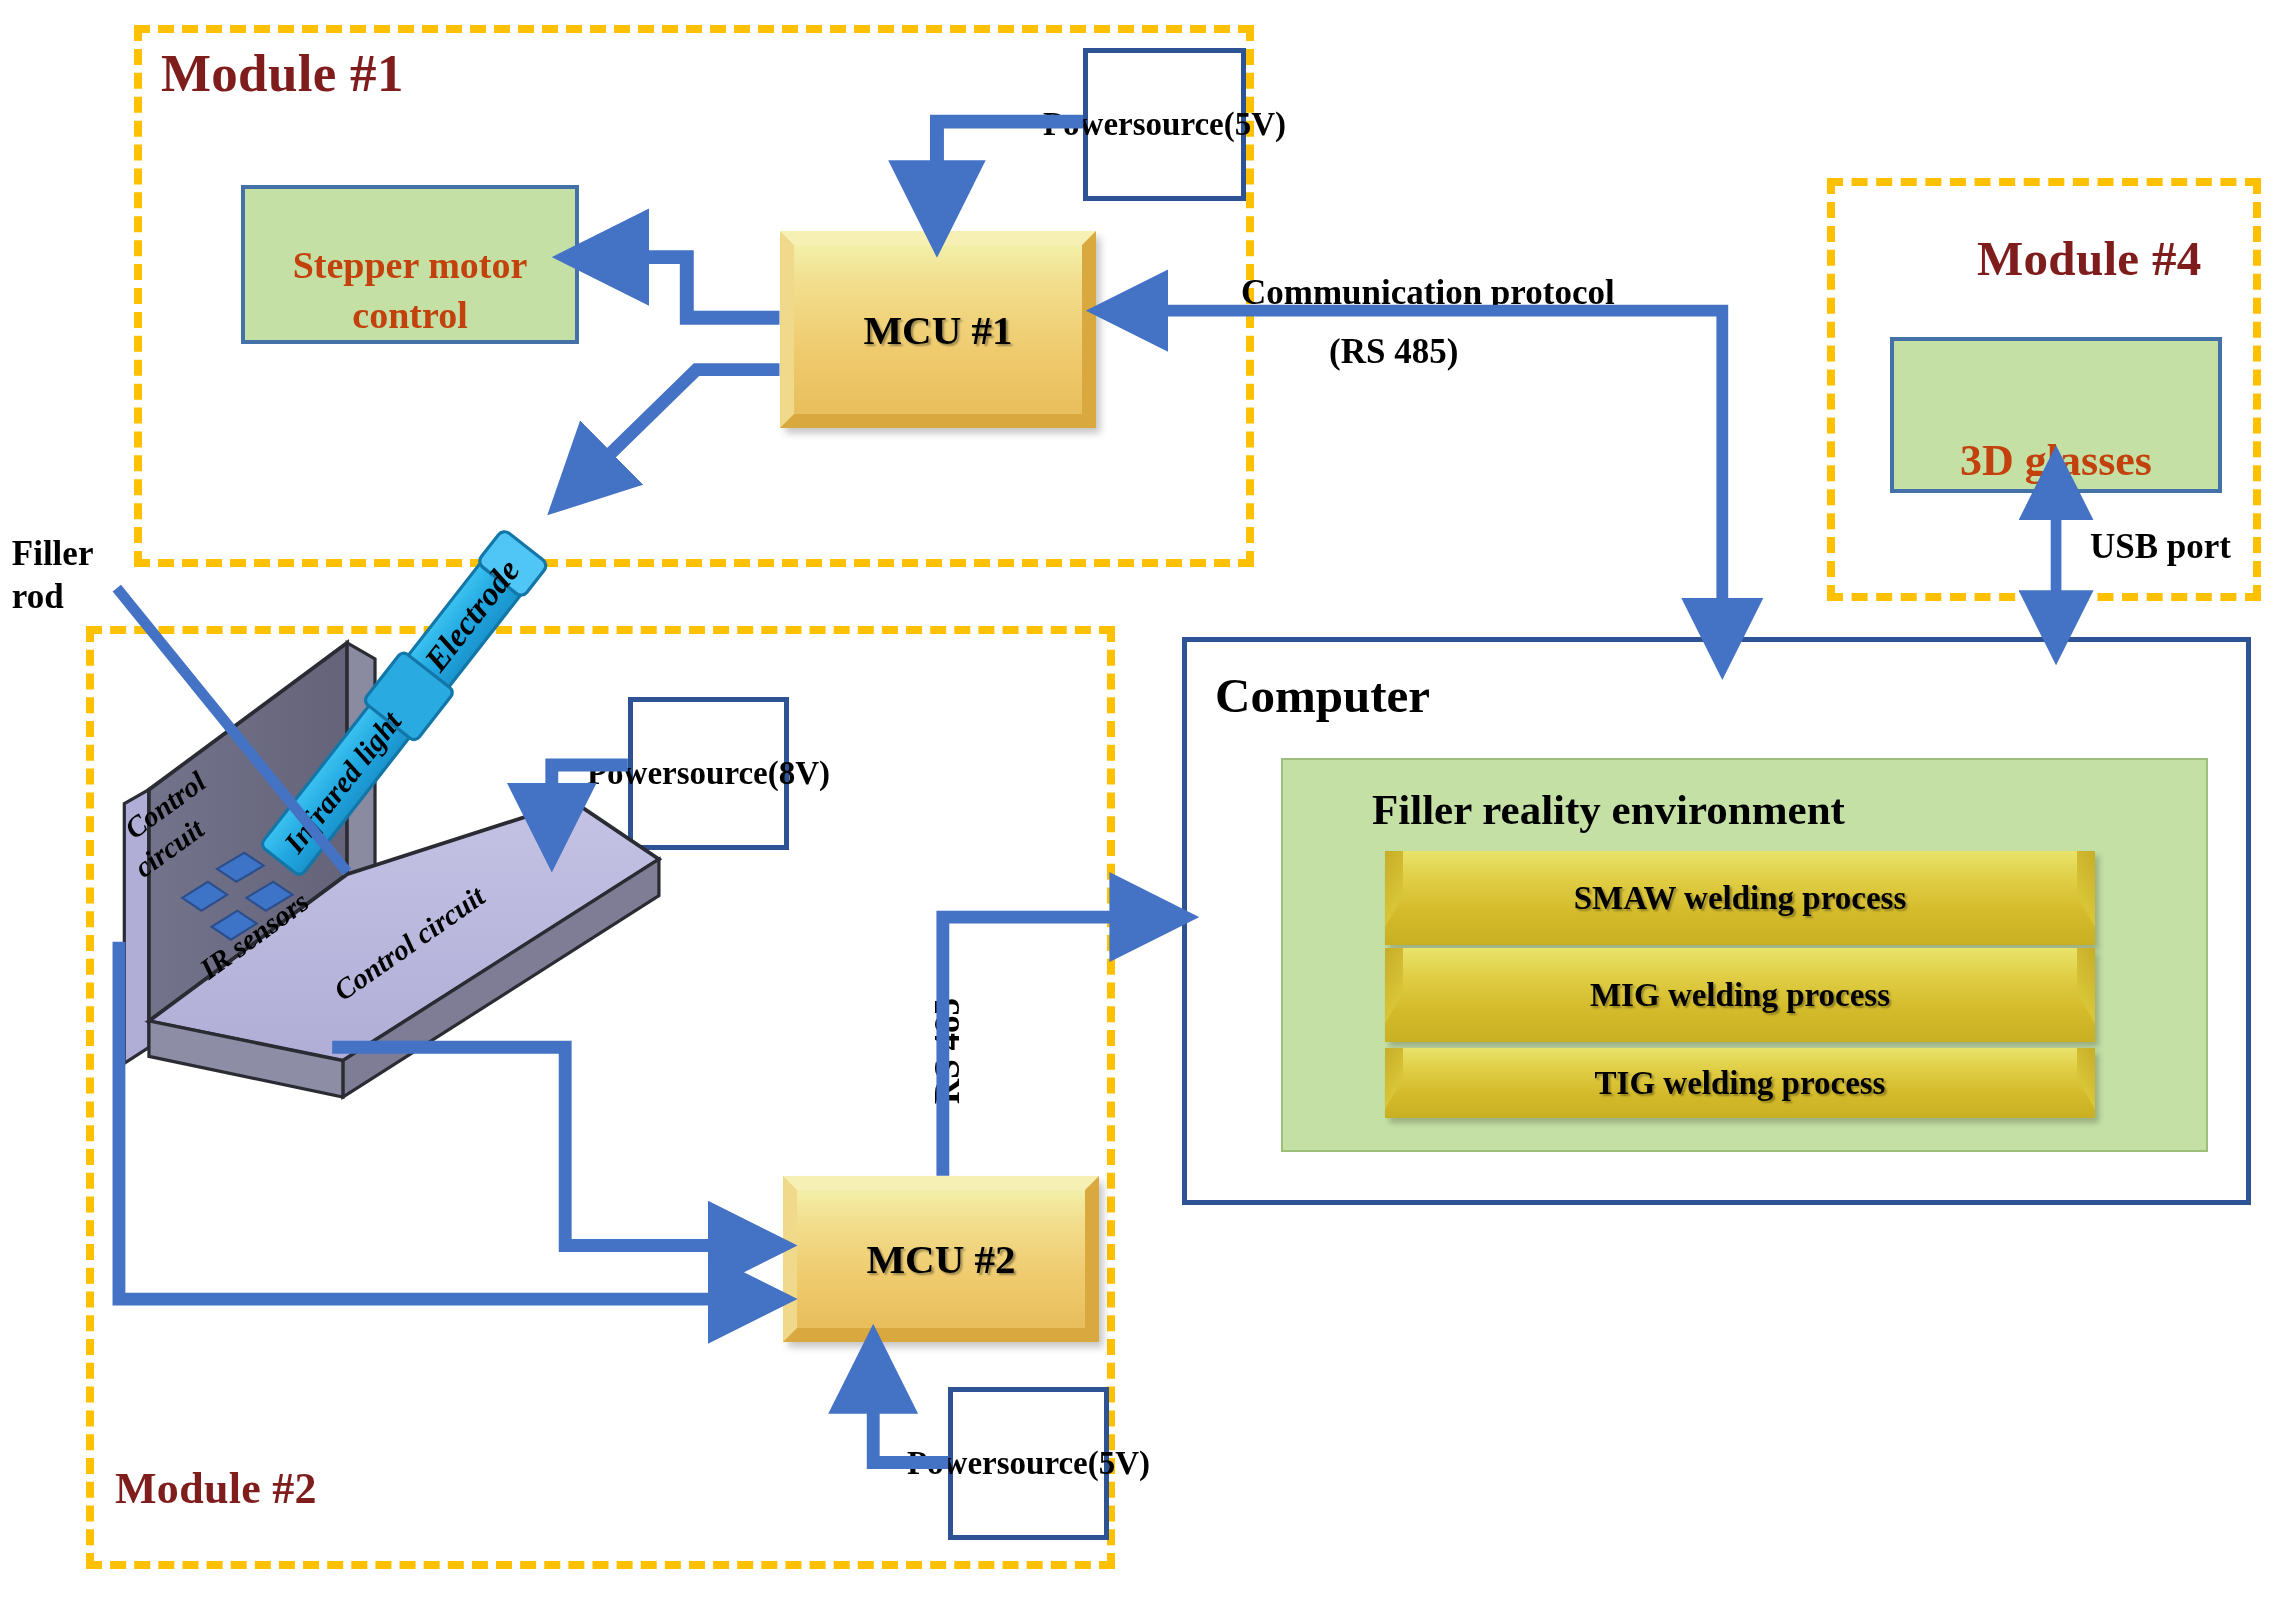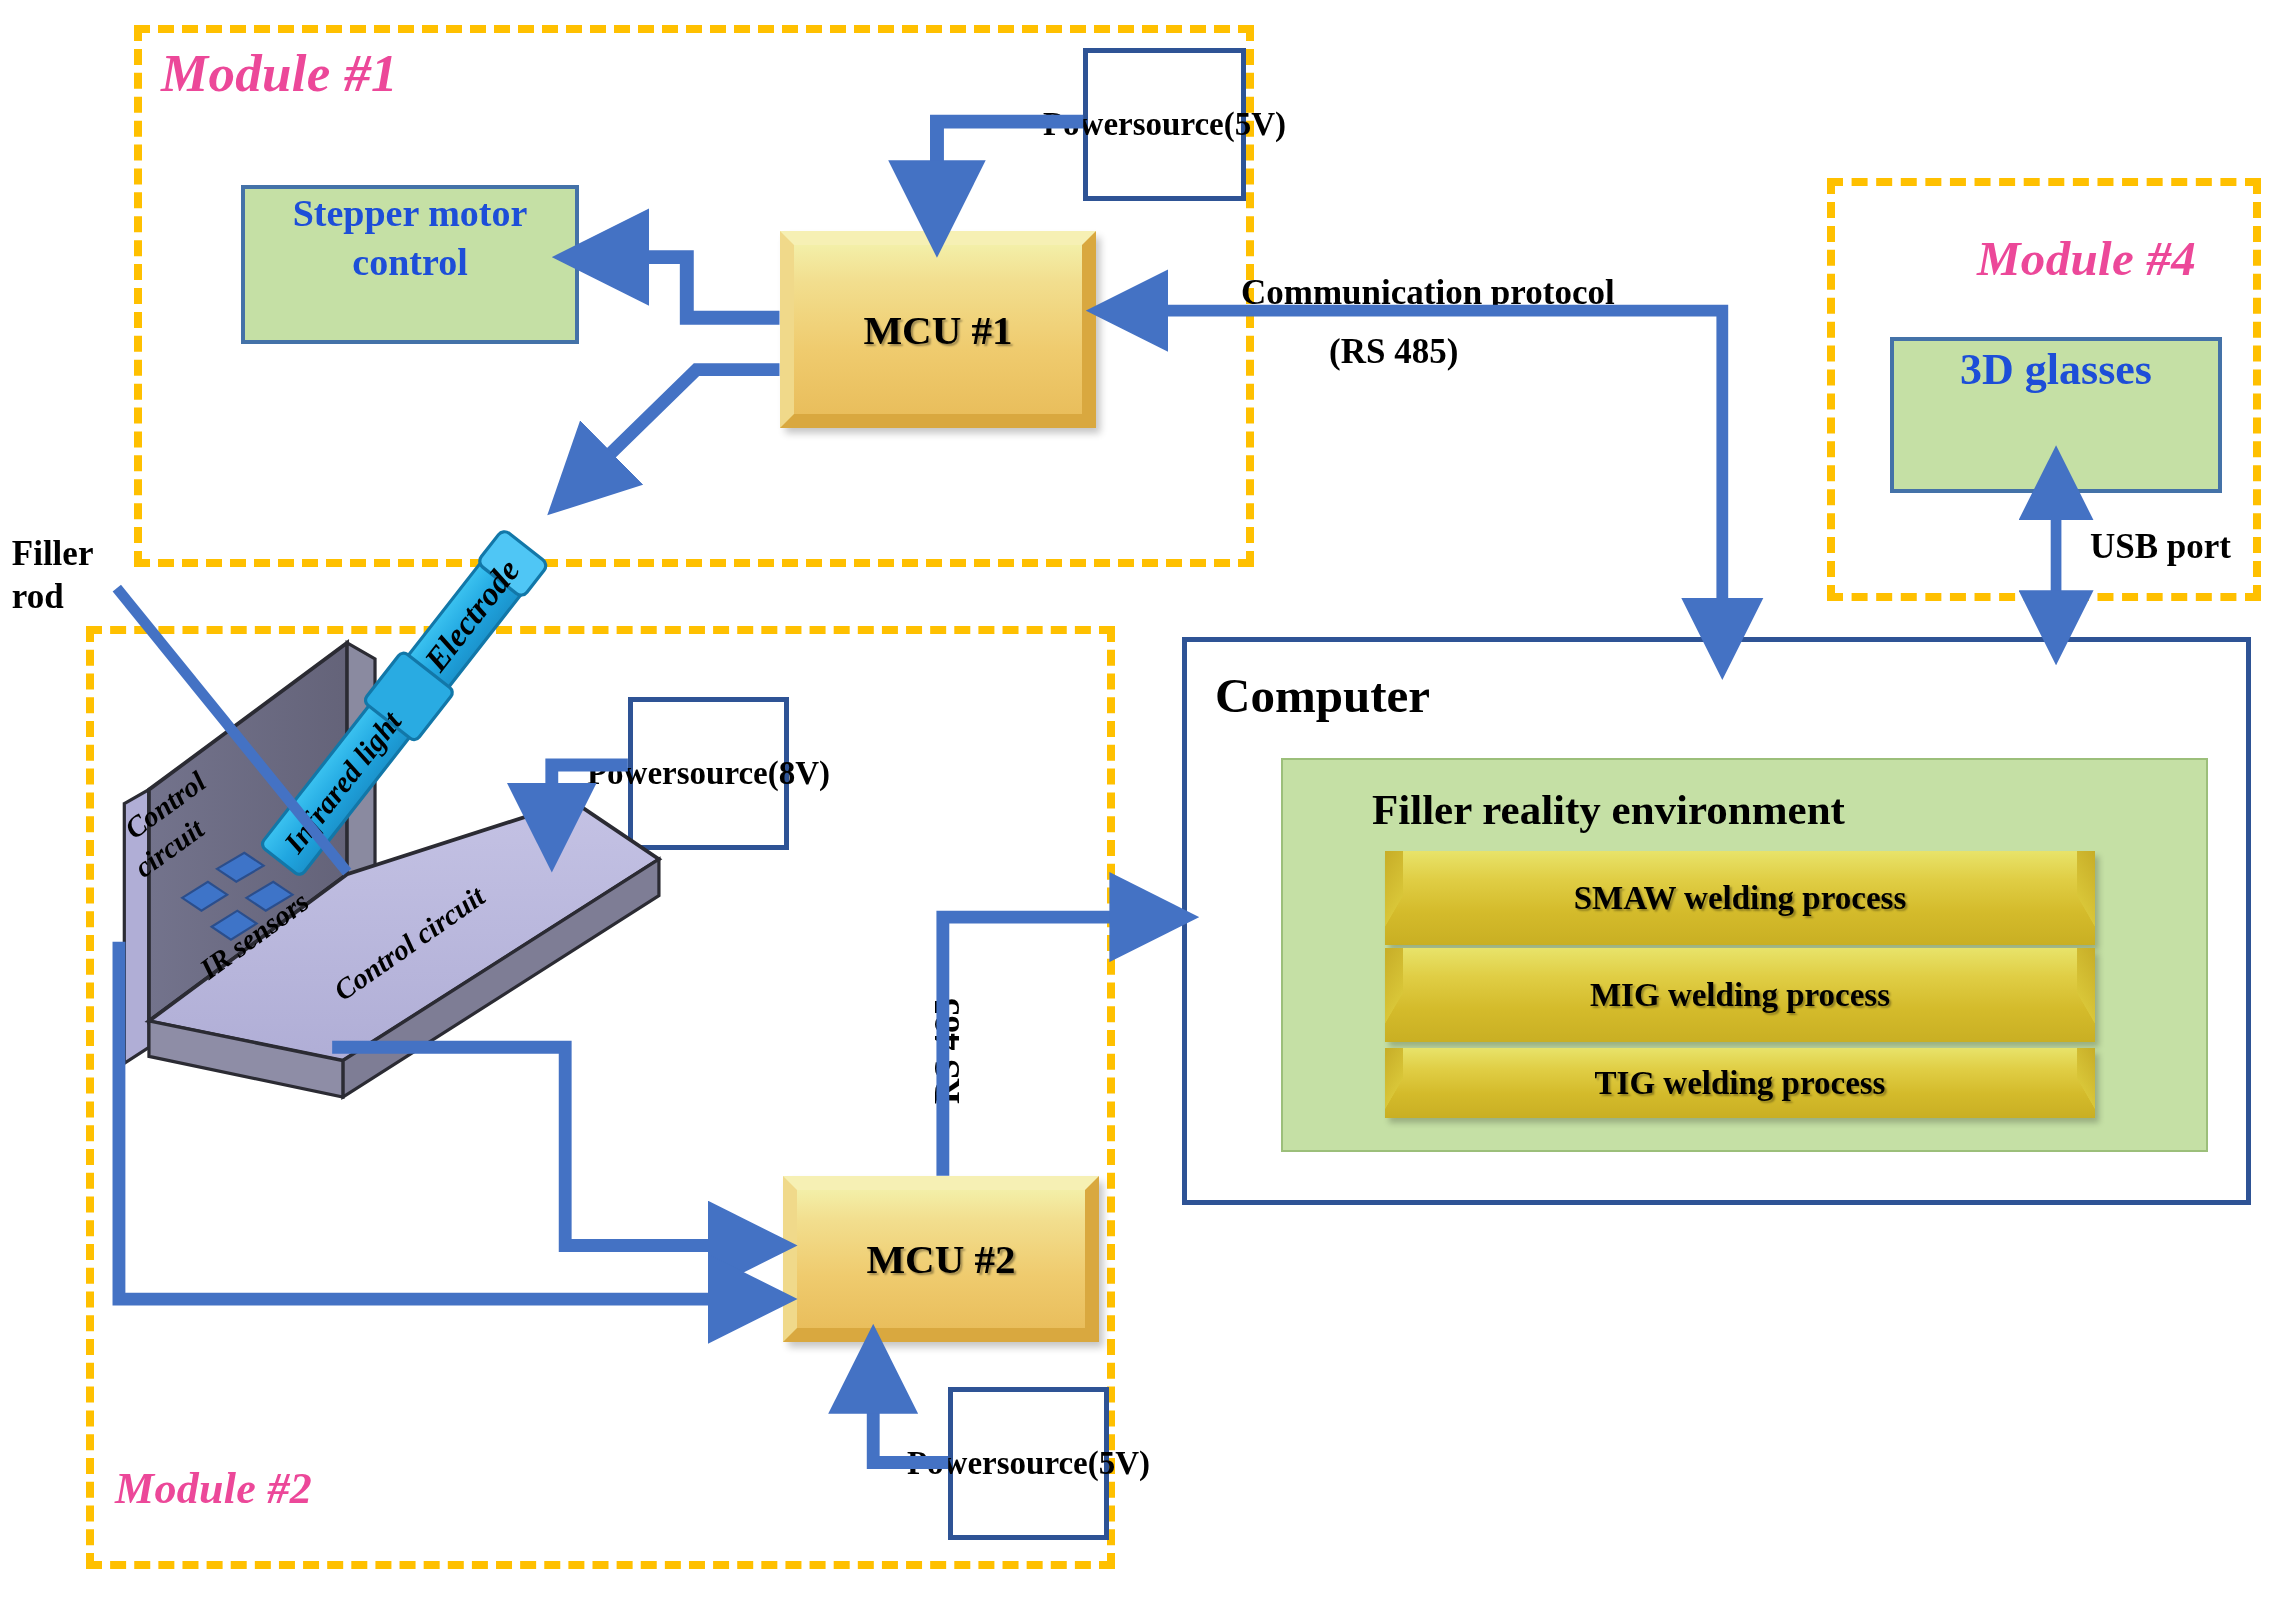--- a/index.html
+++ b/index.html
@@ -5,31 +5,31 @@
   html,body{margin:0;padding:0;background:#fff;}
   body{width:2295px;height:1598px;position:relative;overflow:hidden;
        font-family:"Liberation Serif","DejaVu Serif",serif;}
 
   .stage{position:absolute;left:0;top:0;width:2295px;height:1598px;}
 
   
   .module-frame{position:absolute;border:8.6px dashed #FFC000;box-sizing:border-box;background:transparent;}
 
   
-  .module-title{position:absolute;font-weight:bold;color:#ec4899;white-space:nowrap;letter-spacing:0.3px;font-style:italic;}
+  .module-title{position:absolute;font-weight:bold;color:#7f1d1d;white-space:nowrap;letter-spacing:0.3px;}
 
   
   .wbox{position:absolute;background:#fff;border:5.9px solid #2E5395;box-sizing:border-box;
         display:flex;flex-direction:row;align-items:center;justify-content:center;
         font-weight:bold;color:#000;line-height:1.42;text-align:left;}
 
   
   .gbox{position:absolute;background:#C5E0A5;border:4.3px solid #4472A8;box-sizing:border-box;
-        display:flex;align-items:flex-start;justify-content:center;text-align:center;
-        font-weight:bold;color:#1d4ed8;line-height:1.3;}
+        display:flex;align-items:flex-end;justify-content:center;text-align:center;
+        font-weight:bold;color:#c2410c;line-height:1.3;}
 
   
   .mcu{position:absolute;box-sizing:border-box;
        background:linear-gradient(180deg,#F3EFA8 0%,#F2DE8E 22%,#EFCB6E 62%,#E9BE5C 100%);
        border-top:14px solid #F6F0B4;border-left:14px solid #F0D98A;
        border-right:14px solid #D9A83F;border-bottom:14px solid #D9A83F;
        display:flex;align-items:center;justify-content:center;
        font-weight:bold;color:#000;box-shadow:5.4px 6.4px 7.5px rgba(0,0,0,.23);}
   .mcu span{display:block;text-shadow:2.1px 2.1px 2.1px rgba(0,0,0,.35);}
 

